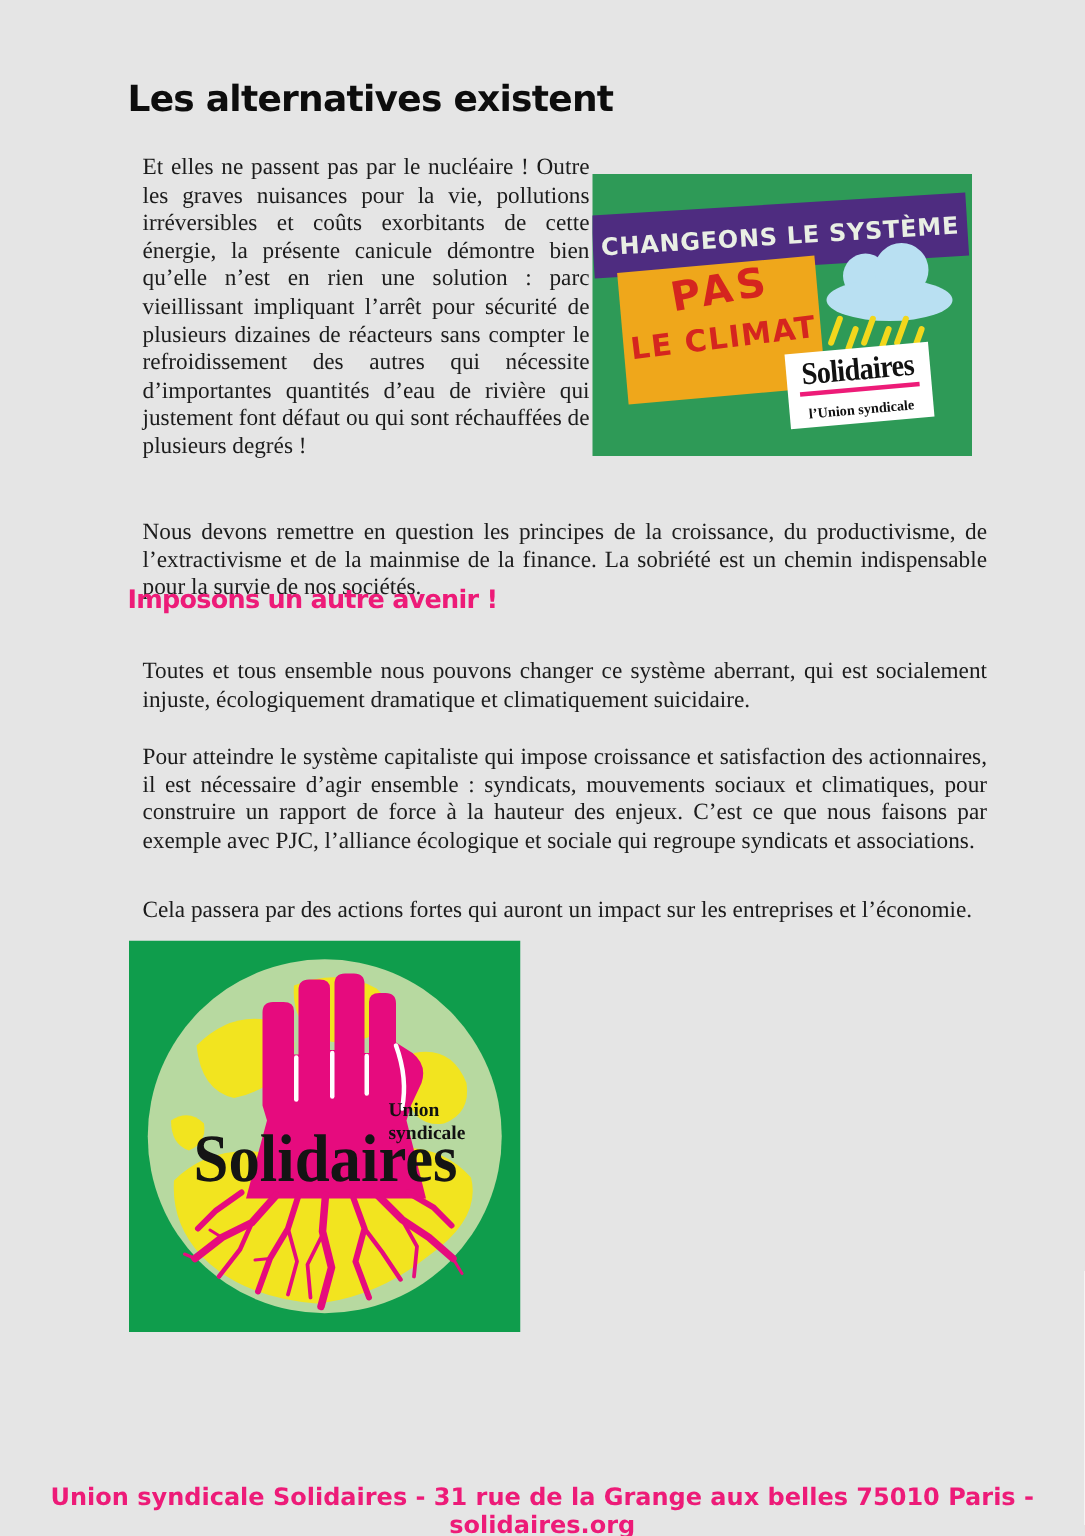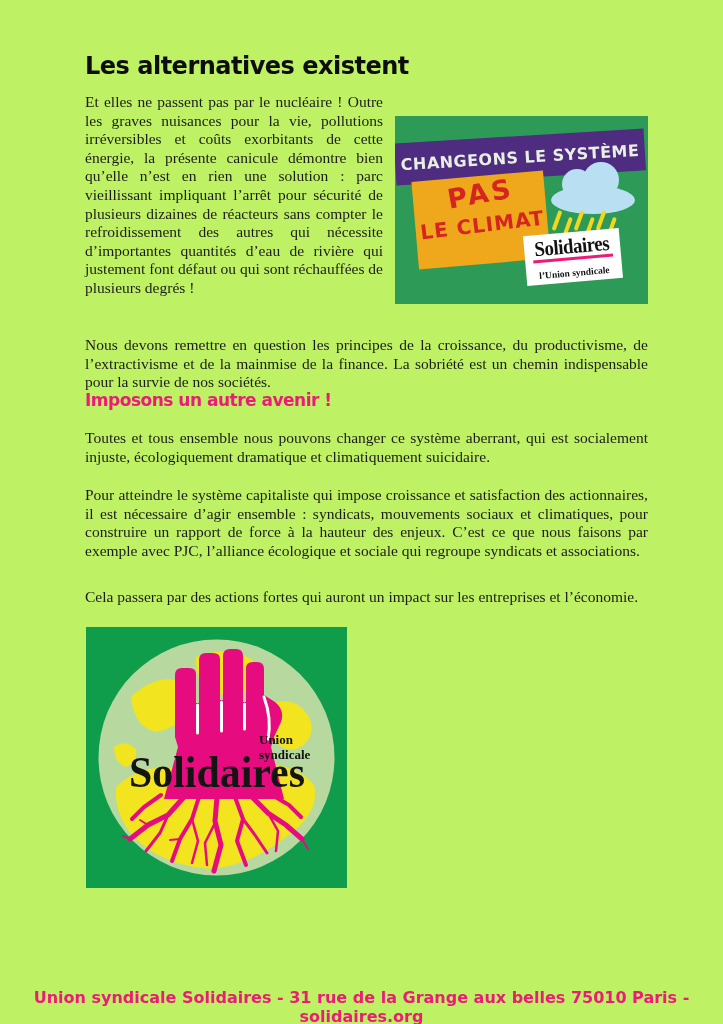--- a/index.html
+++ b/index.html
@@ -1,26 +1,26 @@
 <!DOCTYPE html>
 <html><head>
 <meta charset="utf-8">
 <style>
   html,body{margin:0;padding:0;background:#ffffff;}
-  .page{position:relative;width:723px;height:1024px;background:#bef264;overflow:hidden;
+  .page{position:relative;width:723px;height:1024px;background:#e5e5e5;overflow:hidden;
         font-family:"Liberation Serif",serif;color:#1c1c1c;}
 
   
   .title{position:absolute;left:85px;top:52px;margin:0;
          font-family:"DejaVu Sans",sans-serif;font-weight:bold;font-size:24px;
          letter-spacing:-0.5px;color:#0d0d0d;}
   .h2{position:absolute;left:85px;top:390px;margin:0;
       font-family:"DejaVu Sans",sans-serif;font-weight:bold;font-size:17px;
       letter-spacing:-0.5px;color:#ed1b78;}
-  .body{position:absolute;margin:0;font-size:15.5px;line-height:18.6px;
+  .body{position:absolute;margin:10px;font-size:15.5px;line-height:18.6px;
         text-align:justify;color:#1c1c1c;}
   .para1{left:85px;top:93px;width:298px;}
   .p2{left:85px;top:336px;width:563px;}
   .p3{left:85px;top:429px;width:563px;}
   .p4{left:85px;top:486px;width:563px;}
   .p5{left:85px;top:588px;width:563px;}
 
   
   .poster{position:absolute;left:395px;top:116px;width:253px;height:188px;
           background:#2e9a57;overflow:hidden;}

